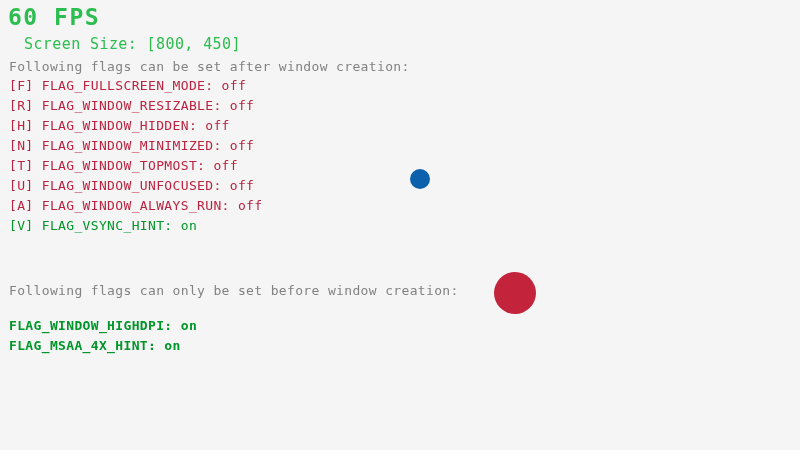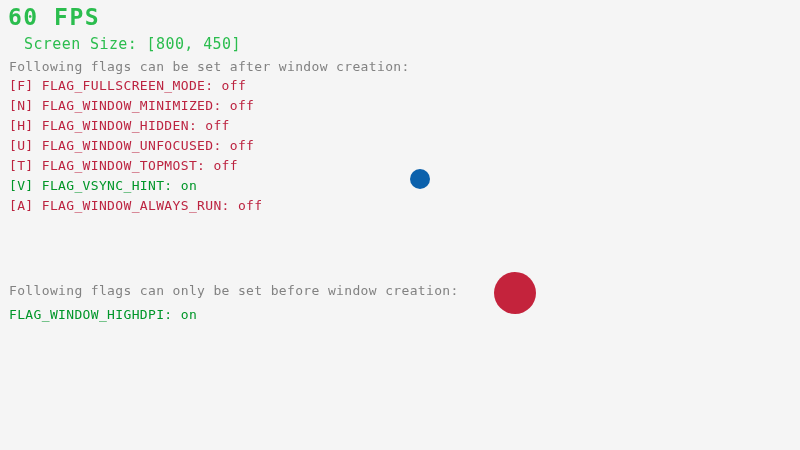--- a/index.html
+++ b/index.html
@@ -55,21 +55,21 @@
   #after-header { top: 60px; }
   #before-header { top: 284px; }
 
   
   .flag-list {
     position: absolute;
     left: 9px;
     width: 420px;
   }
   #flags-after { top: 79px; }
-  #flags-before { top: 308px; }
+  #flags-before { top: 319px; font-weight: bold; }
 
   .flag-line {
     height: 20px;
     font-size: 13px;
     letter-spacing: 0.35px;
     line-height: 1;
     white-space: pre;
   }
   .flag-line.on  { color: #009629; }
   .flag-line.off { color: #bc2340; }
@@ -100,30 +100,32 @@
 <div id="app">
 
   <div id="fps-counter">60 FPS</div>
 
   <div id="screen-size">Screen Size: [800, 450]</div>
 
   <div id="after-header" class="section-header">Following flags can be set after window creation:</div>
 
   <div id="flags-after" class="flag-list">
     <div class="flag-line off">[F] FLAG_FULLSCREEN_MODE: off</div>
+    <div class="flag-line off">[R] FLAG_WINDOW_RESIZABLE: off</div>
+    <div class="flag-line off">[H] FLAG_WINDOW_HIDDEN: off</div>
     <div class="flag-line off">[N] FLAG_WINDOW_MINIMIZED: off</div>
-    <div class="flag-line off">[H] FLAG_WINDOW_HIDDEN: off</div>
+    <div class="flag-line off">[T] FLAG_WINDOW_TOPMOST: off</div>
     <div class="flag-line off">[U] FLAG_WINDOW_UNFOCUSED: off</div>
-    <div class="flag-line off">[T] FLAG_WINDOW_TOPMOST: off</div>
+    <div class="flag-line off">[A] FLAG_WINDOW_ALWAYS_RUN: off</div>
     <div class="flag-line on">[V] FLAG_VSYNC_HINT: on</div>
-    <div class="flag-line off">[A] FLAG_WINDOW_ALWAYS_RUN: off</div>
   </div>
 
   <div id="before-header" class="section-header">Following flags can only be set before window creation:</div>
 
   <div id="flags-before" class="flag-list">
     <div class="flag-line on">FLAG_WINDOW_HIGHDPI: on</div>
+    <div class="flag-line on">FLAG_MSAA_4X_HINT: on</div>
   </div>
 
   <div id="ball-blue" class="ball"></div>
   <div id="ball-red" class="ball"></div>
 
 </div>
 
 </body></html>

